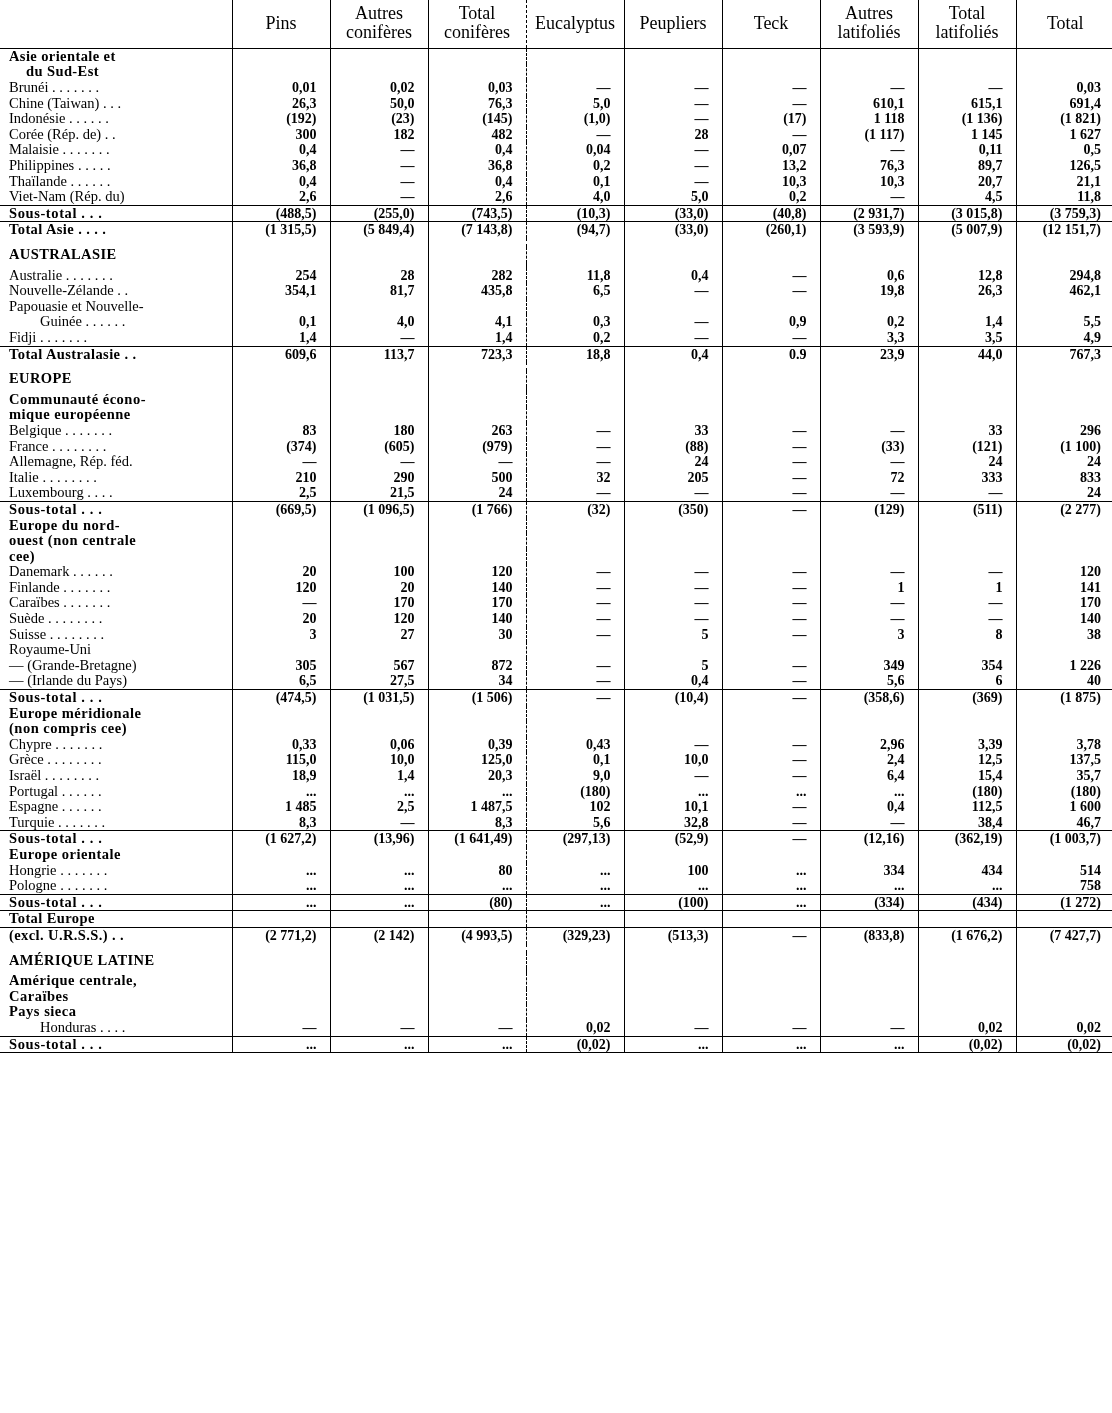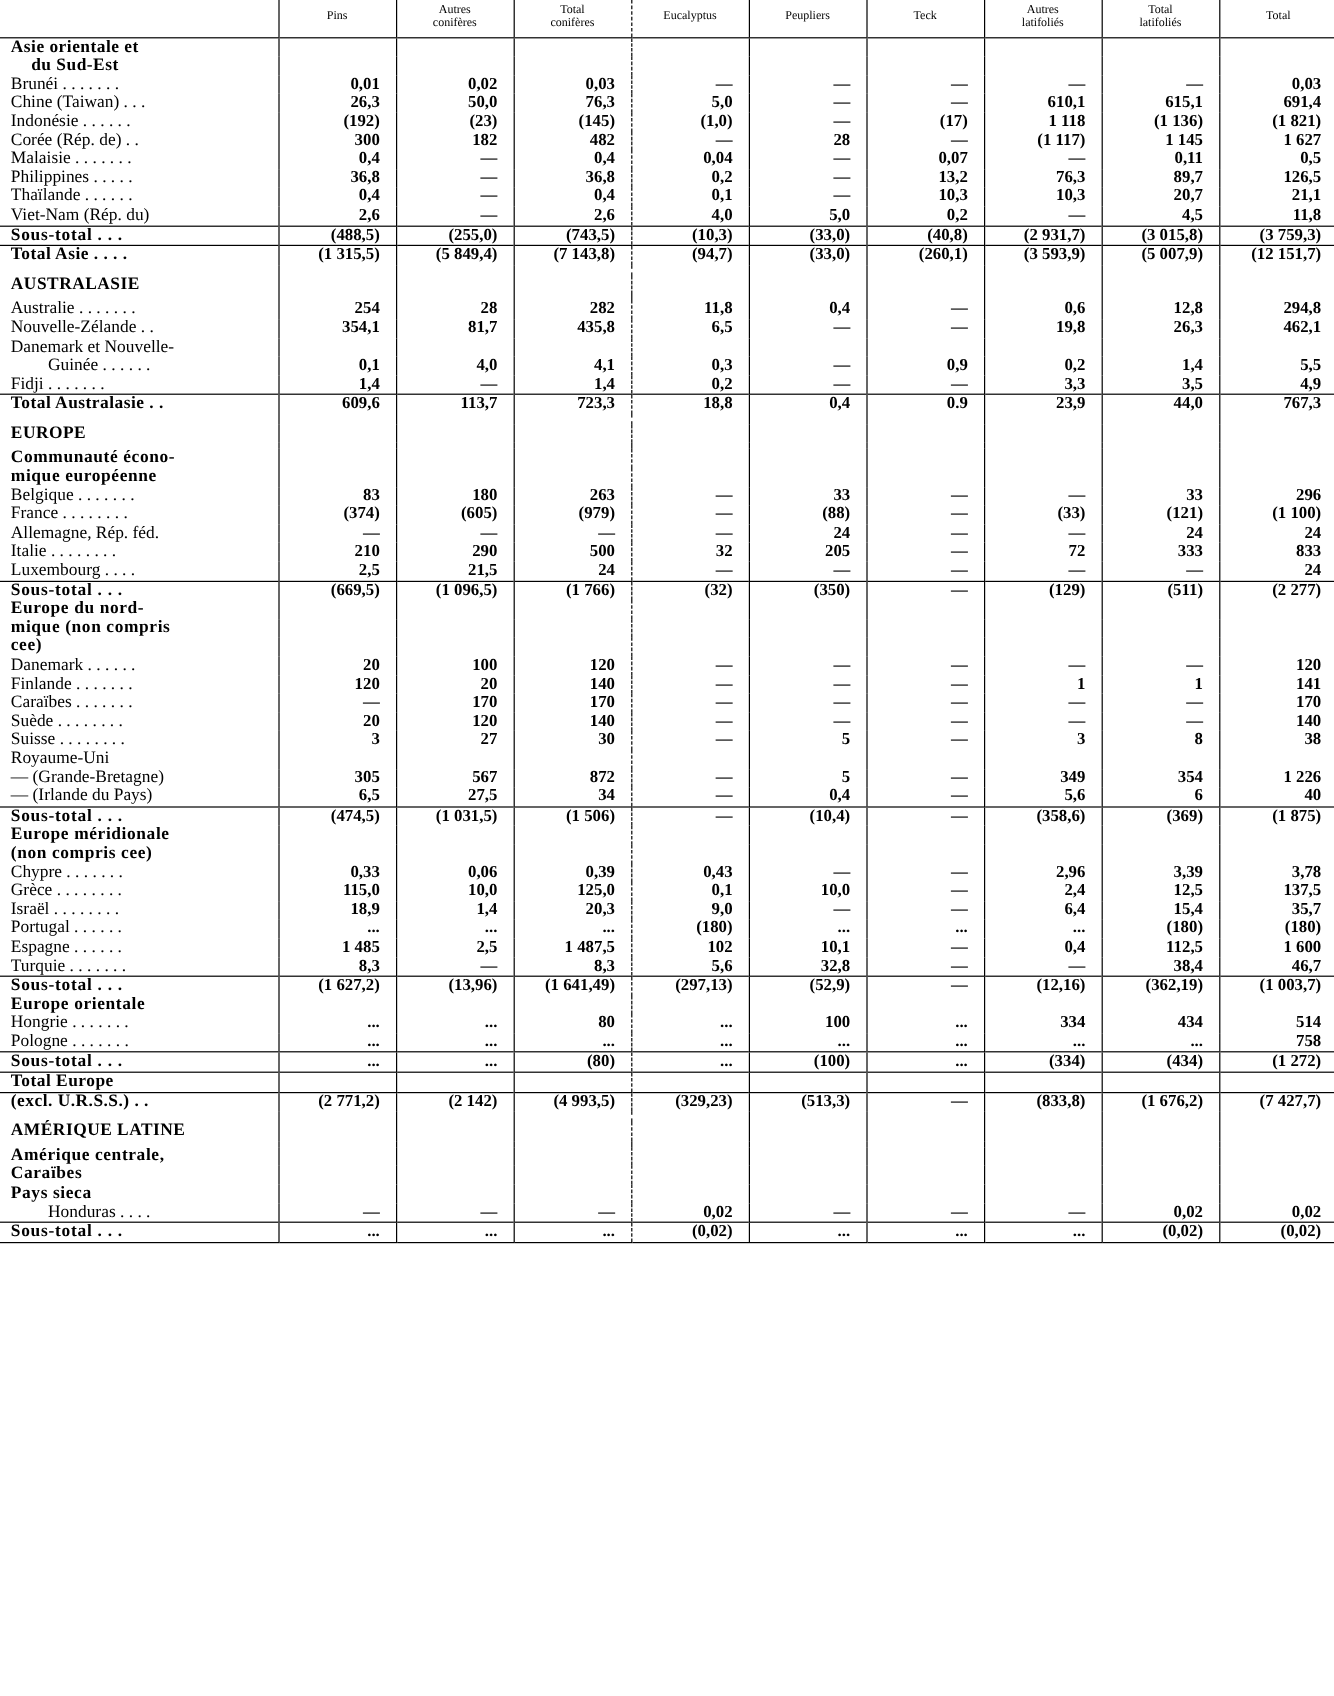--- a/index.html
+++ b/index.html
@@ -22,21 +22,21 @@
     border-collapse: collapse;
     width: 1112px;
     table-layout: fixed;
     font-size: 14.5px;
   }
   
   col.c-label { width: 232px; }
   col.c-num   { width: 98px; }
 
   thead th {
-    font-size: 10px;
+    font-size: 18px;
     font-weight: normal;
     text-align: center;
     vertical-align: middle;
     padding: 4px 2px 5px 2px;
     line-height: 1.08;
     border-bottom: 1.6px solid #000;
   }
   thead th.h-label { border-bottom: 1.6px solid #000; }
 
   
@@ -321,21 +321,21 @@
           <td class="num vr-l">81,7</td>
           <td class="num vr-l">435,8</td>
           <td class="num vdash">6,5</td>
           <td class="num vr-l">—</td>
           <td class="num vr-l">—</td>
           <td class="num vr-l">19,8</td>
           <td class="num vr-l">26,3</td>
           <td class="num vr-l">462,1</td>
         </tr>
         <tr>
-          <td class="lbl">Danemark et Nouvelle-</td>
+          <td class="lbl">Papouasie et Nouvelle-</td>
           <td class="num vr-l"></td>
           <td class="num vr-l"></td>
           <td class="num vr-l"></td>
           <td class="num vdash"></td>
           <td class="num vr-l"></td>
           <td class="num vr-l"></td>
           <td class="num vr-l"></td>
           <td class="num vr-l"></td>
           <td class="num vr-l"></td>
         </tr>
@@ -513,21 +513,21 @@
           <td class="num vr-l"></td>
           <td class="num vr-l"></td>
           <td class="num vdash"></td>
           <td class="num vr-l"></td>
           <td class="num vr-l"></td>
           <td class="num vr-l"></td>
           <td class="num vr-l"></td>
           <td class="num vr-l"></td>
         </tr>
         <tr>
-          <td class="lbl smallcaps">mique (non compris</td>
+          <td class="lbl smallcaps">ouest (non centrale</td>
           <td class="num vr-l"></td>
           <td class="num vr-l"></td>
           <td class="num vr-l"></td>
           <td class="num vdash"></td>
           <td class="num vr-l"></td>
           <td class="num vr-l"></td>
           <td class="num vr-l"></td>
           <td class="num vr-l"></td>
           <td class="num vr-l"></td>
         </tr>

